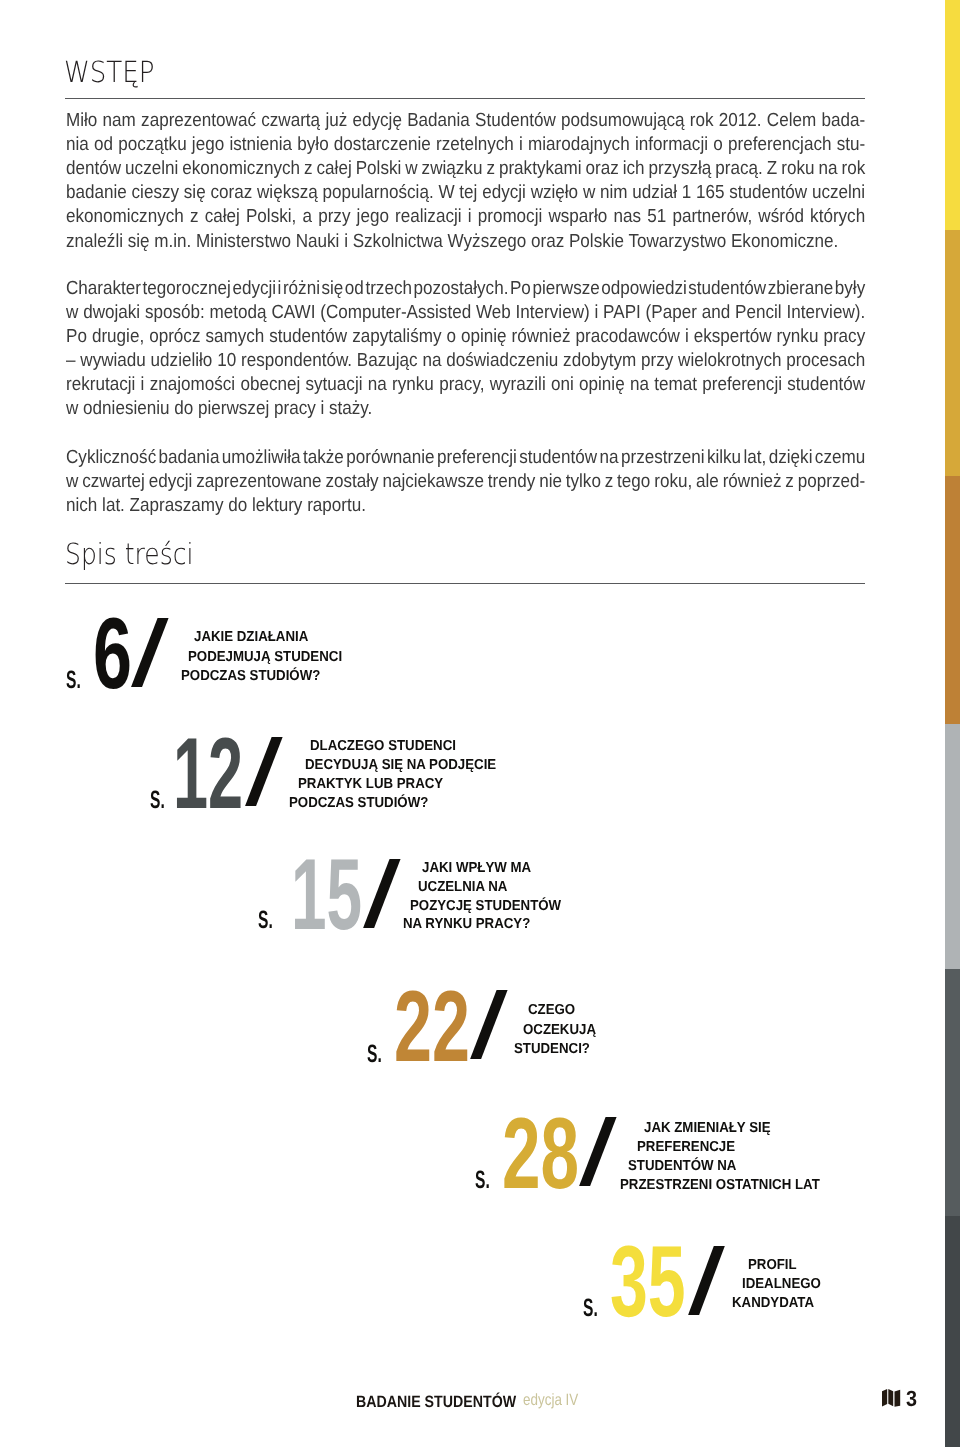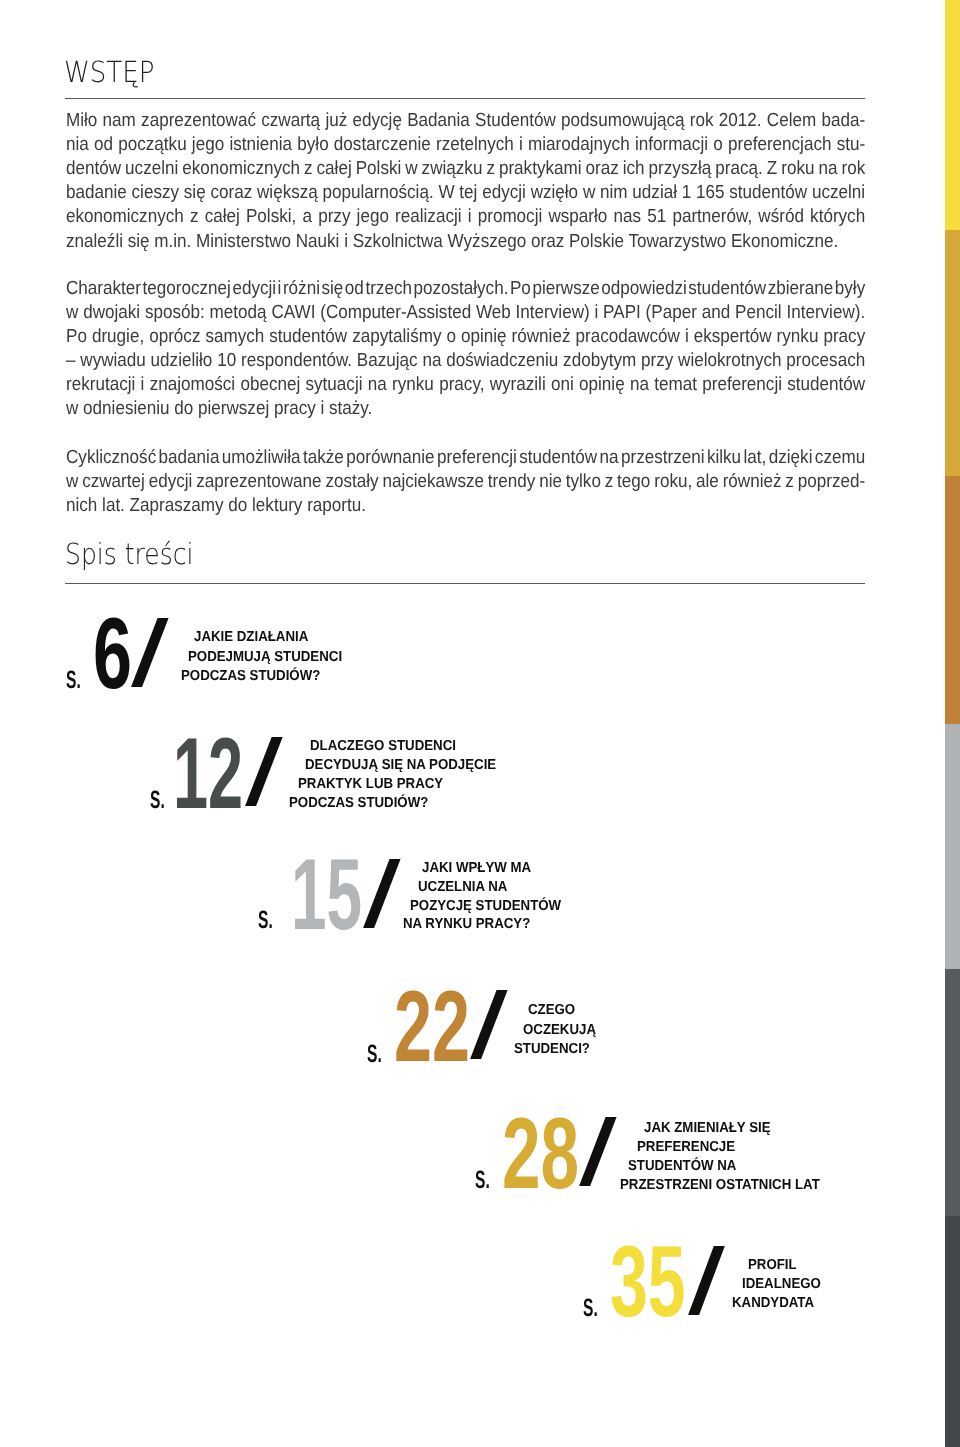--- a/index.html
+++ b/index.html
@@ -195,14 +195,25 @@
       <span class="toc-slash" style="left:106.1px;top:1.3px;height:69.3px;transform:skewX(-20.42deg);">/</span>
       <span class="toc-label">
         <div style="left:166.6px;top:10.5px;">PROFIL</div>
         <div style="left:159.9px;top:29.7px;">IDEALNEGO</div>
         <div style="left:150.6px;top:48.7px;">KANDYDATA</div>
       </span>
     </div>
 
   </div>
 
+  <div class="footer">
+    <div class="footer-title"><span class="footer-title-text">BADANIE STUDENTÓW</span><span class="footer-edition">edycja IV</span></div>
+    <span class="footer-icon">
+      <svg viewBox="0 0 19 18.6" width="19" height="18.6" aria-hidden="true">
+        <polygon points="0.0,2.3 5.2,0.1 5.2,15.0 0.0,17.4" fill="#231a12"></polygon>
+        <polygon points="6.3,0.0 11.2,2.2 11.2,17.3 6.3,14.8" fill="#231a12"></polygon>
+        <polygon points="12.5,2.6 18.2,0.7 18.2,16.8 12.5,17.7" fill="#231a12"></polygon>
+      </svg>
+    </span>
+    <div class="footer-page">3</div>
+  </div>
 
 </div>
 
 </body></html>

